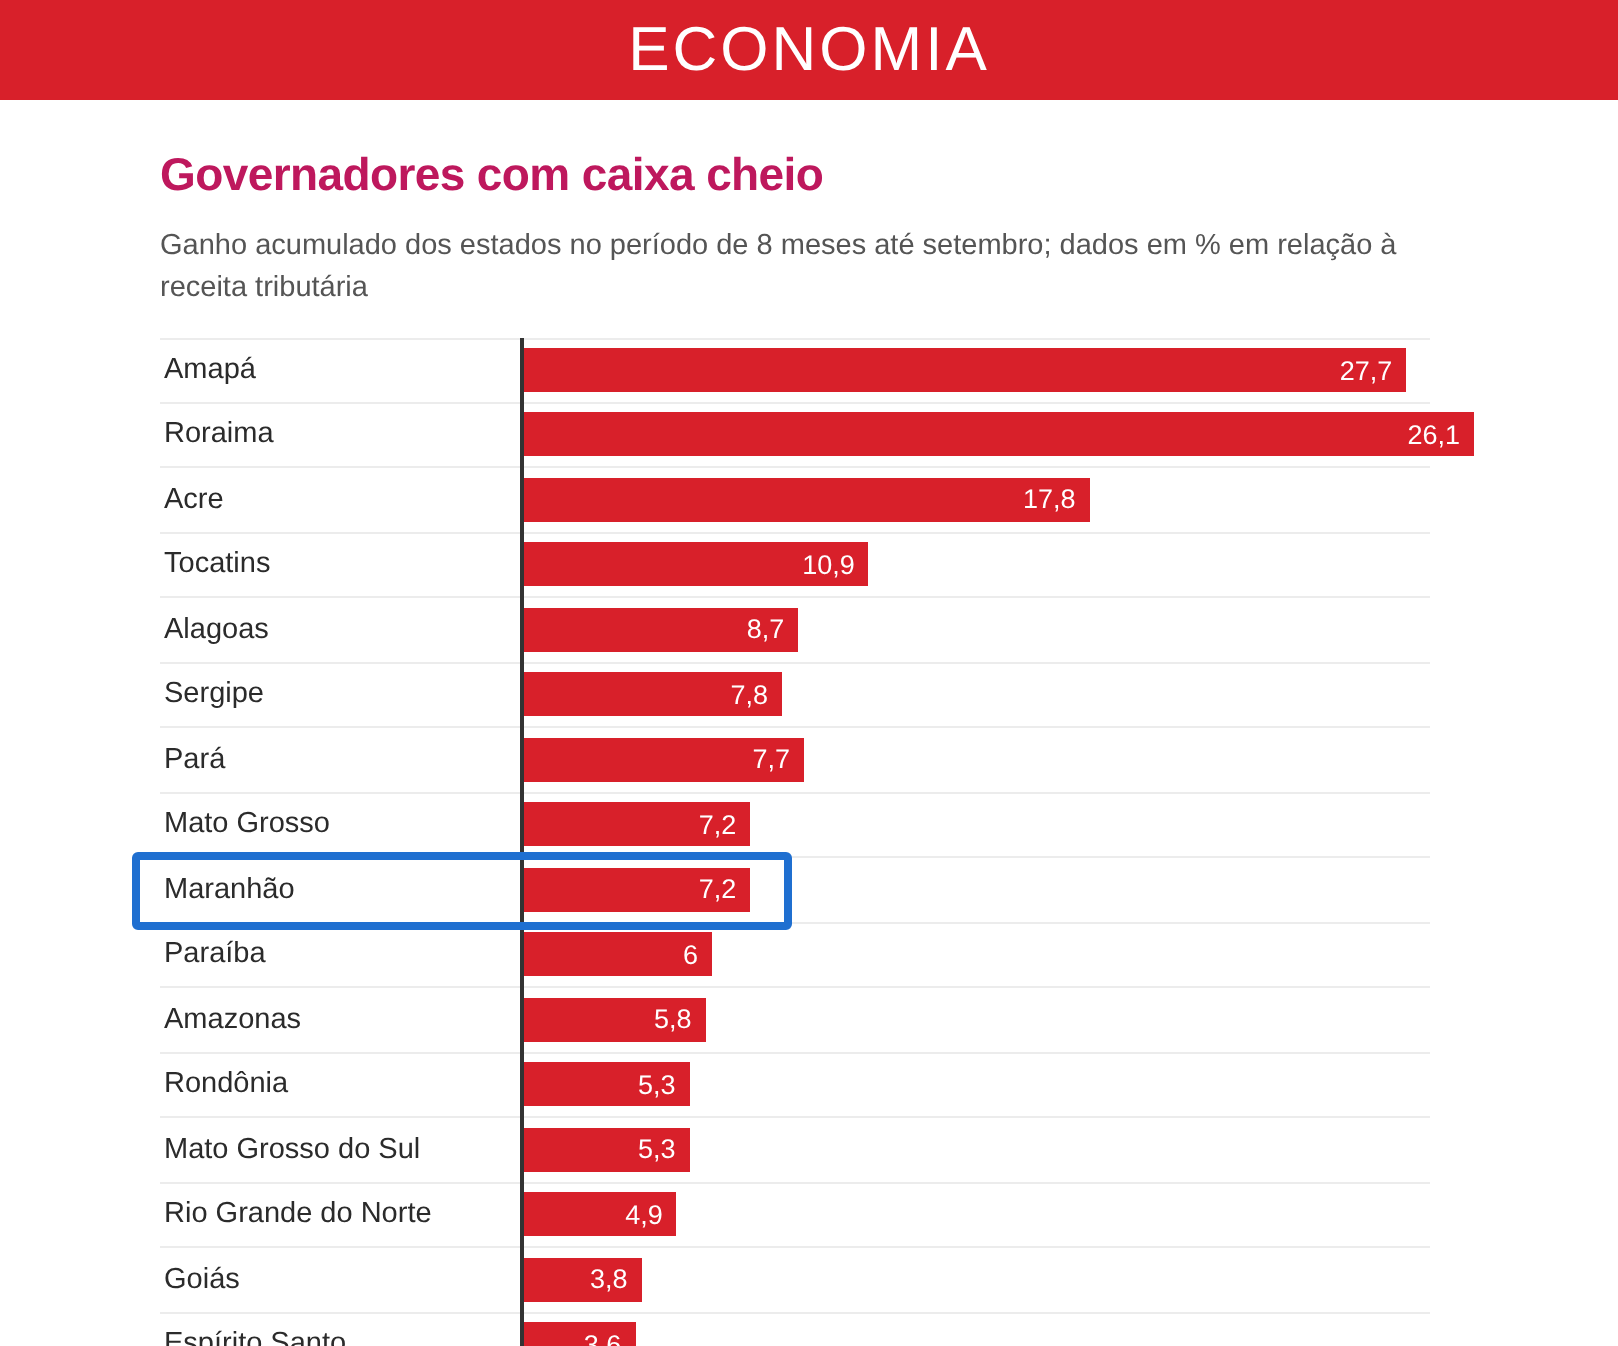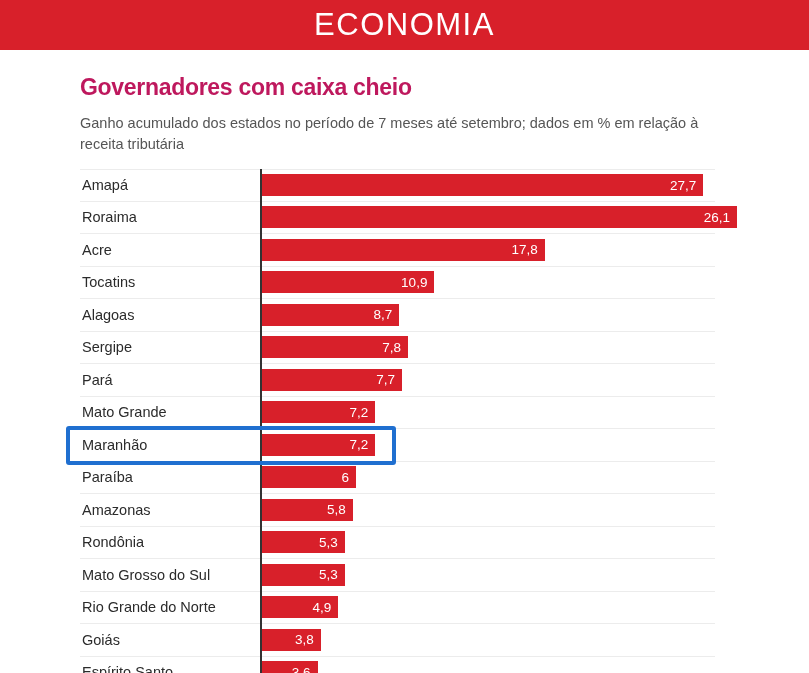--- a/index.html
+++ b/index.html
@@ -113,21 +113,21 @@
 </style>
 </head>
 <body>
 
 <div class="banner">
   <div class="banner-title">ECONOMIA</div>
 </div>
 
 <div class="chart-card">
   <div class="chart-title">Governadores com caixa cheio</div>
-  <div class="chart-subtitle">Ganho acumulado dos estados no período de 7 meses até setembro; dados em % em relação à receita tributária</div>
+  <div class="chart-subtitle">Ganho acumulado dos estados no período de 8 meses até setembro; dados em % em relação à receita tributária</div>
 
   <div class="chart-area" id="chart-area">
     <div class="axis-line"></div>
     <div id="rows">
         <div class="row">
           <div class="row-label">Amapá</div>
           <div class="bar-wrap">
             <div class="bar" style="background: rgb(216, 32, 42); width: 443.2px;">
               <span class="bar-value">27,7</span>
             </div>
@@ -161,35 +161,35 @@
           <div class="row-label">Alagoas</div>
           <div class="bar-wrap">
             <div class="bar" style="background: rgb(216, 32, 42); width: 139.2px;">
               <span class="bar-value">8,7</span>
             </div>
           </div>
         </div>
         <div class="row">
           <div class="row-label">Sergipe</div>
           <div class="bar-wrap">
-            <div class="bar" style="background: rgb(216, 32, 42); width: 148px;">
+            <div class="bar" style="background: rgb(216, 32, 42); width: 131px;">
               <span class="bar-value">7,8</span>
             </div>
           </div>
         </div>
         <div class="row">
           <div class="row-label">Pará</div>
           <div class="bar-wrap">
             <div class="bar" style="background: rgb(216, 32, 42); width: 142px;">
               <span class="bar-value">7,7</span>
             </div>
           </div>
         </div>
         <div class="row">
-          <div class="row-label">Mato Grande</div>
+          <div class="row-label">Mato Grosso</div>
           <div class="bar-wrap">
             <div class="bar" style="background: rgb(216, 32, 42); width: 115.2px;">
               <span class="bar-value">7,2</span>
             </div>
           </div>
         </div>
         <div class="row">
           <div class="row-label">Maranhão</div>
           <div class="bar-wrap">
             <div class="bar" style="background: rgb(216, 32, 42); width: 115.2px;">

